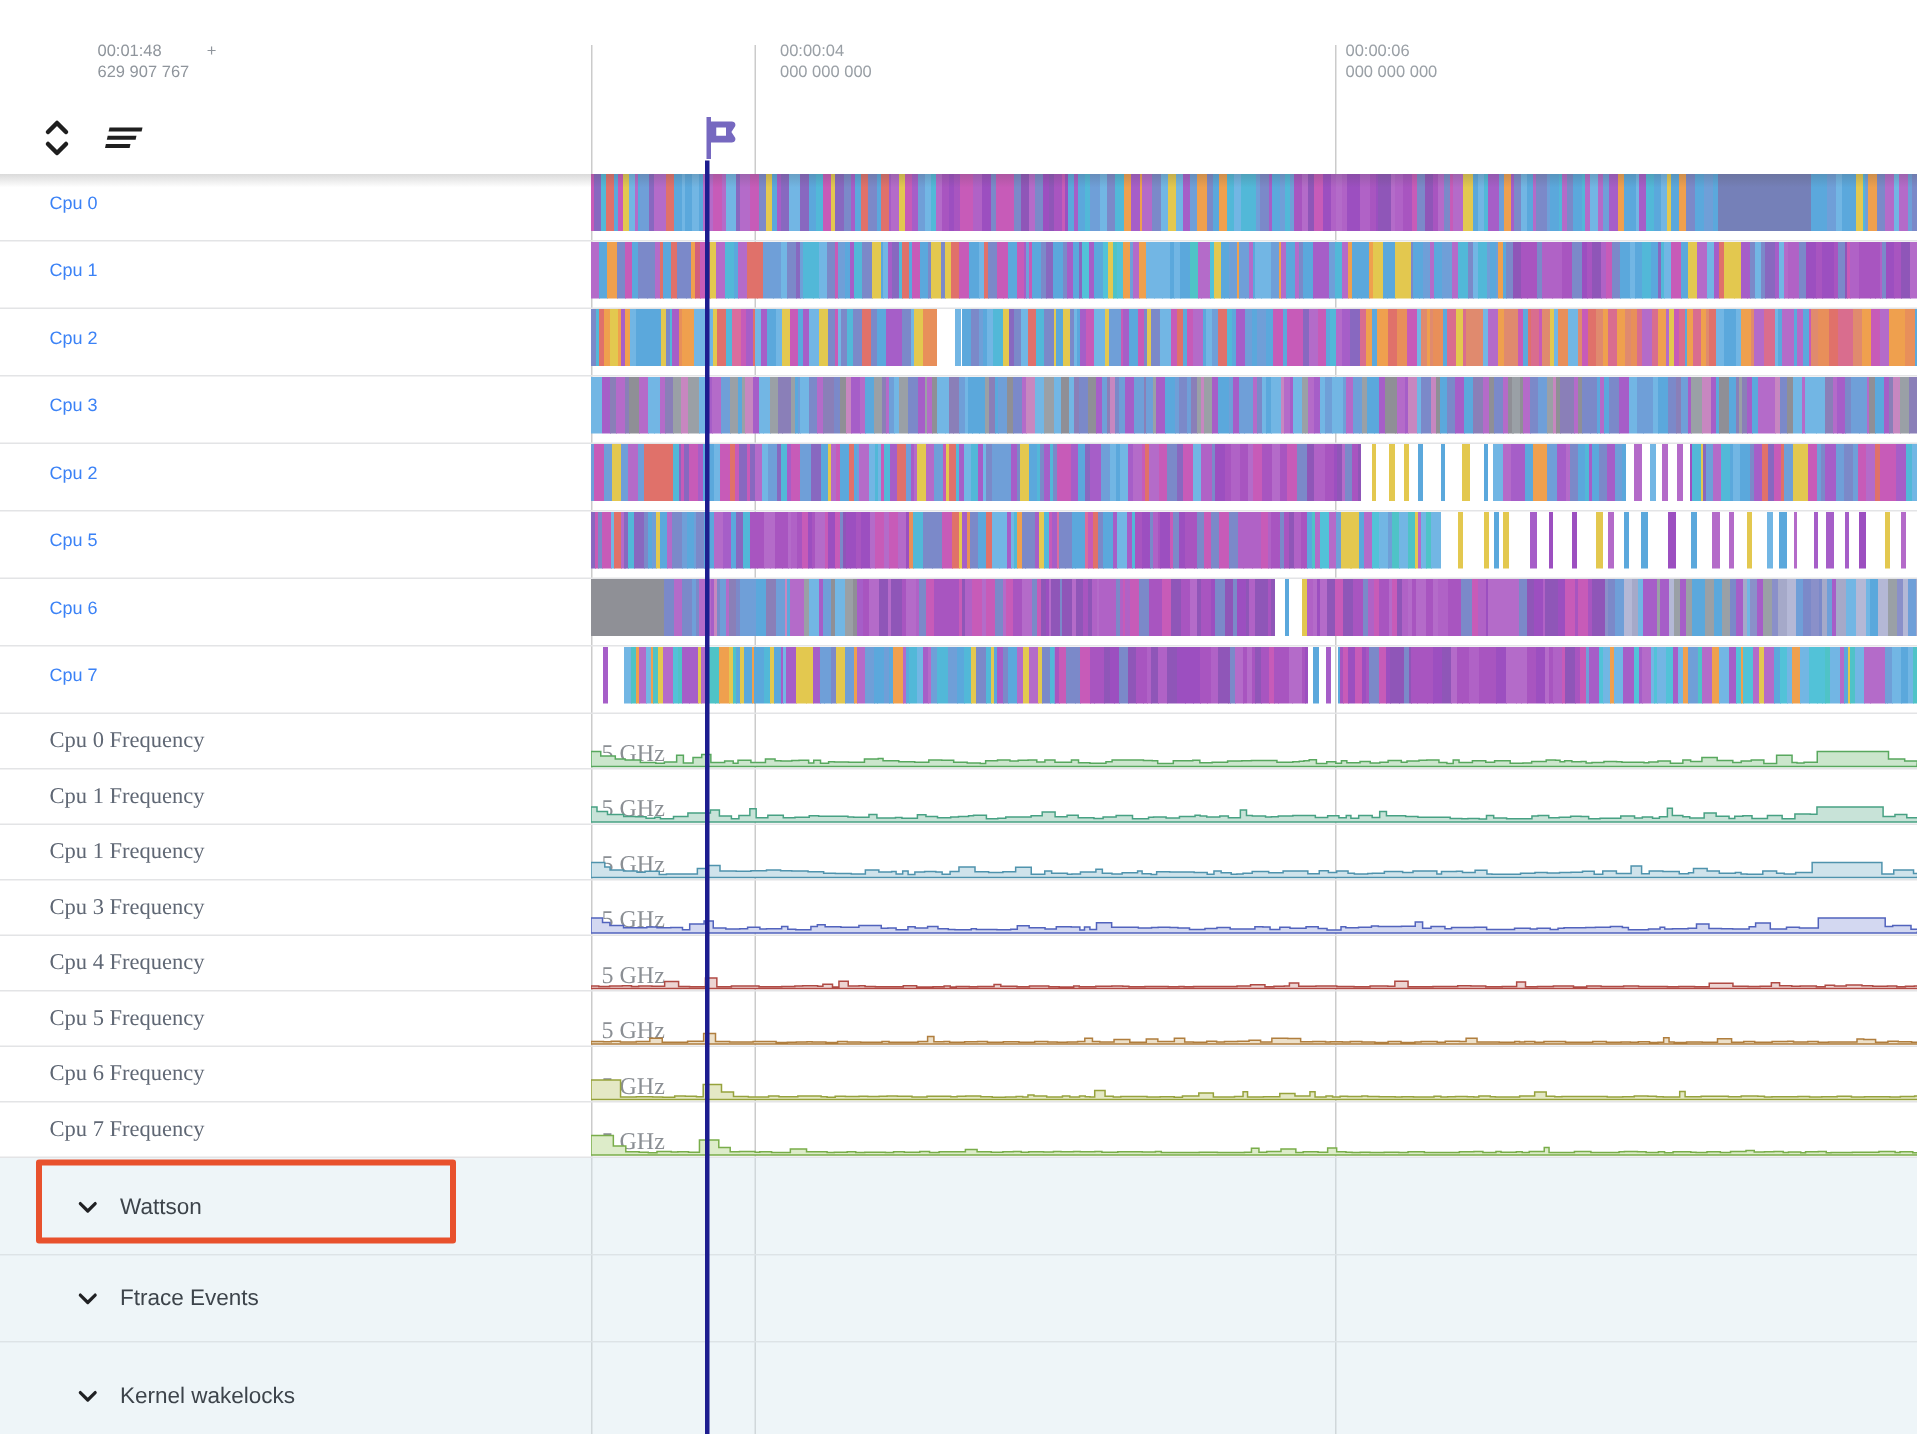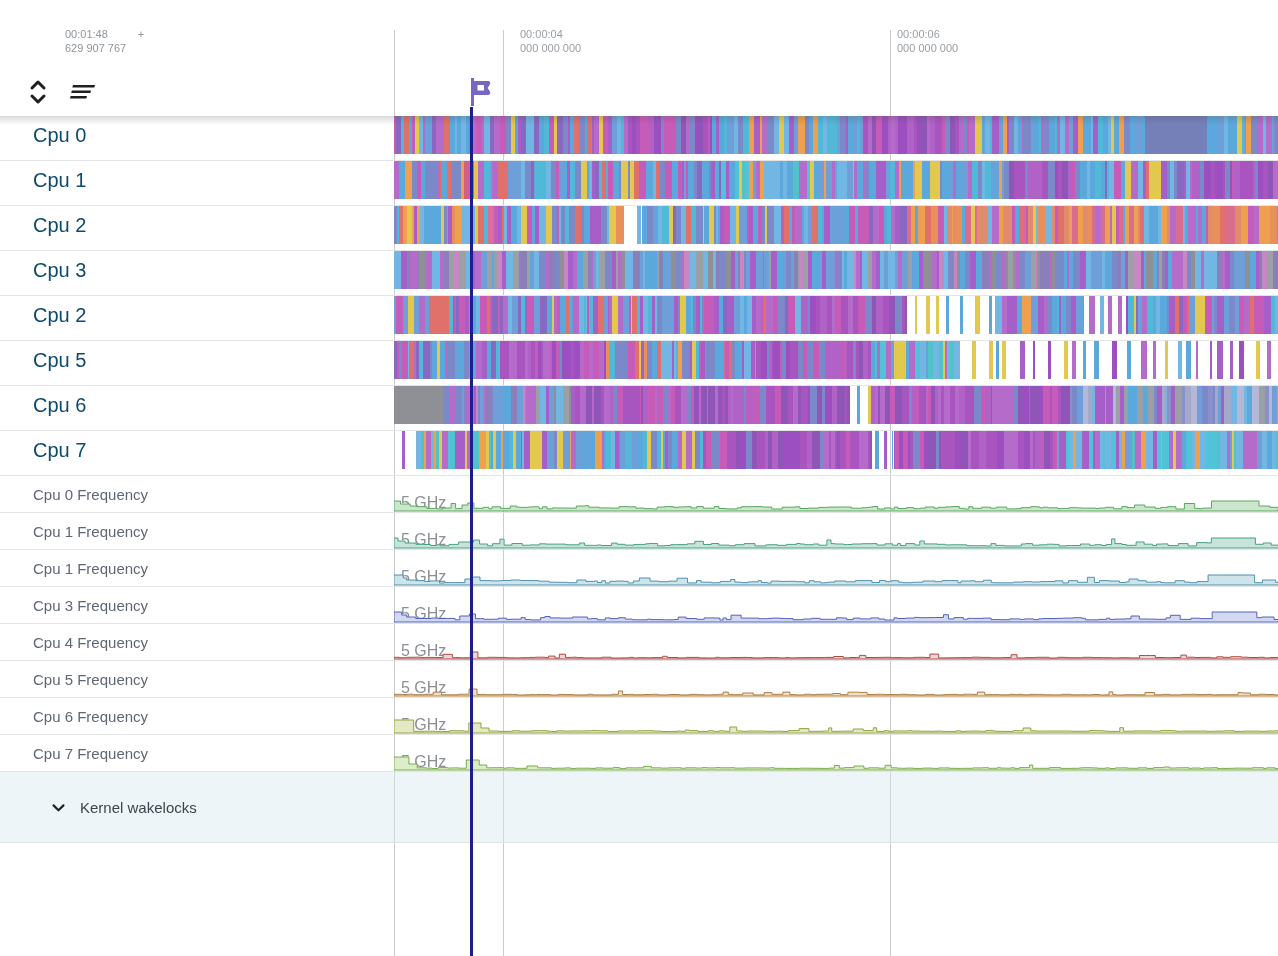--- a/index.html
+++ b/index.html
@@ -17,28 +17,28 @@
   .controls{position:absolute;left:29px;top:79px;display:flex;gap:15px;align-items:center;z-index:2;}
   .icon-btn{display:inline-flex;align-items:center;justify-content:center;cursor:pointer;}
 
   
   .gridline{position:absolute;top:30px;bottom:0;width:1px;background:#cbcbcb;z-index:1;}
 
   
   .rows{position:absolute;left:0;top:116px;right:0;z-index:2;}
   .row{position:relative;border-bottom:1px solid #e3e4e6;}
   .sched-row{height:44px;}
-  .sched-row .row-label{position:absolute;left:33px;top:0;height:38px;display:flex;align-items:center;font-size:20px;color:#0c4a6e;}
+  .sched-row .row-label{position:absolute;left:33px;top:0;height:38px;display:flex;align-items:center;font-size:12px;color:#3b82f6;}
   .sched-row .bar{position:absolute;left:394px;top:0;width:884px;height:38px;}
   .sched-row:first-child::after{
     content:"";position:absolute;left:0;right:0;top:0;height:9px;
     background:linear-gradient(rgba(70,70,70,0.20),rgba(70,70,70,0));
     pointer-events:none;z-index:3;
   }
-  .freq-row{height:36px;}
+  .freq-row{height:36px;font-family:Liberation Serif, serif;}
   .freq-row .row-label{position:absolute;left:33px;top:0;height:36px;display:flex;align-items:center;font-size:15px;color:#5f6774;}
   .freq-area{position:absolute;left:394px;top:0;width:884px;height:36px;}
   .freq-area svg{position:absolute;left:0;bottom:0;display:block;}
   .ghz{position:absolute;left:7px;top:18px;font-size:16px;color:#8b8f94;}
 
   .section-row{
     background:rgba(214,232,238,0.42);
     display:flex;align-items:center;border-bottom:1px solid #dde3e6;
   }
   .section-row .chev{margin-left:50px;display:inline-flex;cursor:pointer;}
@@ -1808,20 +1808,38 @@
   </div>
       <div class="row freq-row">
     <div class="row-label">Cpu 7 Frequency</div>
     <div class="freq-area">
       <span class="ghz">5 GHz</span>
       <svg width="884" height="19">
             <path d="M0,18 L0.0,5.0 L5.3,5.0 L5.3,5.0 L14.9,5.0 L14.9,12.0 L23.2,12.0 L23.2,15.8 L32.1,15.8 L32.1,16.1 L38.2,16.1 L38.2,16.5 L44.0,16.5 L44.0,15.6 L53.5,15.6 L53.5,16.0 L57.9,16.0 L57.9,15.9 L65.0,15.9 L65.0,16.2 L72.3,16.2 L72.3,8.0 L79.9,8.0 L79.9,8.0 L85.2,8.0 L85.2,13.0 L92.8,13.0 L92.8,15.8 L99.0,15.8 L99.0,15.7 L109.4,15.7 L109.4,16.2 L112.5,16.2 L112.5,15.8 L120.4,15.8 L120.4,16.3 L127.8,16.3 L127.8,16.3 L132.9,16.3 L132.9,14.0 L143.7,14.0 L143.7,15.8 L148.0,15.8 L148.0,15.8 L157.4,15.8 L157.4,16.4 L162.2,16.4 L162.2,16.2 L170.8,16.2 L170.8,15.9 L176.5,15.9 L176.5,16.4 L182.5,16.4 L182.5,16.2 L189.4,16.2 L189.4,16.2 L196.3,16.2 L196.3,16.4 L201.7,16.4 L201.7,15.9 L208.9,15.9 L208.9,16.2 L219.2,16.2 L219.2,15.6 L225.7,15.6 L225.7,16.4 L232.1,16.4 L232.1,15.8 L238.9,15.8 L238.9,15.9 L243.1,15.9 L243.1,15.8 L249.6,15.8 L249.6,14.4 L257.4,14.4 L257.4,15.8 L266.8,15.8 L266.8,16.1 L274.6,16.1 L274.6,15.8 L281.6,15.8 L281.6,15.7 L286.8,15.7 L286.8,16.2 L291.8,16.2 L291.8,15.8 L301.7,15.8 L301.7,16.0 L308.3,16.0 L308.3,15.6 L313.3,15.6 L313.3,15.9 L321.7,15.9 L321.7,15.6 L326.2,15.6 L326.2,15.8 L335.9,15.8 L335.9,15.7 L340.6,15.7 L340.6,16.1 L344.4,16.1 L344.4,16.1 L351.2,16.1 L351.2,15.9 L356.6,15.9 L356.6,15.9 L367.5,15.9 L367.5,16.0 L376.3,16.0 L376.3,15.7 L380.2,15.7 L380.2,16.3 L390.4,16.3 L390.4,16.4 L399.8,16.4 L399.8,16.4 L405.5,16.4 L405.5,16.2 L409.9,16.2 L409.9,16.2 L417.6,16.2 L417.6,16.3 L425.2,16.3 L425.2,16.4 L435.6,16.4 L435.6,16.1 L440.3,16.1 L440.3,13.5 L445.3,13.5 L445.3,16.1 L450.5,16.1 L450.5,15.6 L460.0,15.6 L460.0,14.0 L469.9,14.0 L469.9,16.3 L474.8,16.3 L474.8,15.8 L484.7,15.8 L484.7,16.2 L491.1,16.2 L491.1,13.3 L497.1,13.3 L497.1,15.8 L503.3,15.8 L503.3,16.2 L507.4,16.2 L507.4,16.3 L512.8,16.3 L512.8,16.1 L519.3,16.1 L519.3,16.4 L528.8,16.4 L528.8,16.1 L538.5,16.1 L538.5,16.4 L544.7,16.4 L544.7,15.9 L555.6,15.9 L555.6,16.3 L562.0,16.3 L562.0,16.4 L568.6,16.4 L568.6,16.3 L578.9,16.3 L578.9,15.9 L588.6,15.9 L588.6,15.7 L594.6,15.7 L594.6,16.3 L598.3,16.3 L598.3,16.3 L603.3,16.3 L603.3,15.7 L606.7,15.7 L606.7,16.1 L611.2,16.1 L611.2,16.2 L616.9,16.2 L616.9,15.8 L620.8,15.8 L620.8,16.4 L625.5,16.4 L625.5,15.6 L635.5,15.6 L635.5,13.0 L638.7,13.0 L638.7,16.3 L645.1,16.3 L645.1,16.3 L655.6,16.3 L655.6,15.6 L666.6,15.6 L666.6,16.4 L676.9,16.4 L676.9,16.3 L685.4,16.3 L685.4,15.9 L688.9,15.9 L688.9,15.7 L697.6,15.7 L697.6,15.9 L703.4,15.9 L703.4,16.3 L711.6,16.3 L711.6,15.9 L715.7,15.9 L715.7,16.5 L721.4,16.5 L721.4,15.9 L727.6,15.9 L727.6,15.8 L733.2,15.8 L733.2,16.2 L736.7,16.2 L736.7,16.3 L744.0,16.3 L744.0,15.8 L752.9,15.8 L752.9,16.4 L759.7,16.4 L759.7,15.6 L770.0,15.6 L770.0,15.0 L775.5,15.0 L775.5,16.0 L782.3,16.0 L782.3,15.8 L788.6,15.8 L788.6,15.7 L794.8,15.7 L794.8,16.3 L798.3,16.3 L798.3,16.0 L806.5,16.0 L806.5,16.5 L809.7,16.5 L809.7,15.9 L818.2,15.9 L818.2,15.7 L823.5,15.7 L823.5,16.5 L826.7,16.5 L826.7,16.4 L836.2,16.4 L836.2,16.3 L840.9,16.3 L840.9,16.1 L847.8,16.1 L847.8,16.2 L858.6,16.2 L858.6,15.7 L869.4,15.7 L869.4,16.4 L872.7,16.4 L872.7,15.8 L881.2,15.8 L881.2,16.5 L888.2,16.5 L884,18 Z" fill="#ddecc9" stroke="#79ad4a" stroke-width="1"></path>
           </svg>
     </div>
   </div>
+      <div class="row section-row" style="height:64px">
+    <span class="chev">
+          <svg width="17" height="17" viewBox="0 0 24 24" fill="none" stroke="#202124" stroke-width="3" stroke-linecap="round" stroke-linejoin="round">
+            <path d="M5 9 L12 16 L19 9"></path>
+          </svg>
+        </span>
+    <span class="sec-label">Wattson</span>
+    <div class="highlight-box"></div>
+  </div>
+      <div class="row section-row" style="height:57px">
+    <span class="chev">
+          <svg width="17" height="17" viewBox="0 0 24 24" fill="none" stroke="#202124" stroke-width="3" stroke-linecap="round" stroke-linejoin="round">
+            <path d="M5 9 L12 16 L19 9"></path>
+          </svg>
+        </span>
+    <span class="sec-label">Ftrace Events</span>
+
+  </div>
       <div class="row section-row" style="height:70px">
     <span class="chev">
           <svg width="17" height="17" viewBox="0 0 24 24" fill="none" stroke="#202124" stroke-width="3" stroke-linecap="round" stroke-linejoin="round">
             <path d="M5 9 L12 16 L19 9"></path>
           </svg>
         </span>
     <span class="sec-label">Kernel wakelocks</span>
 
   </div>
     </div>

